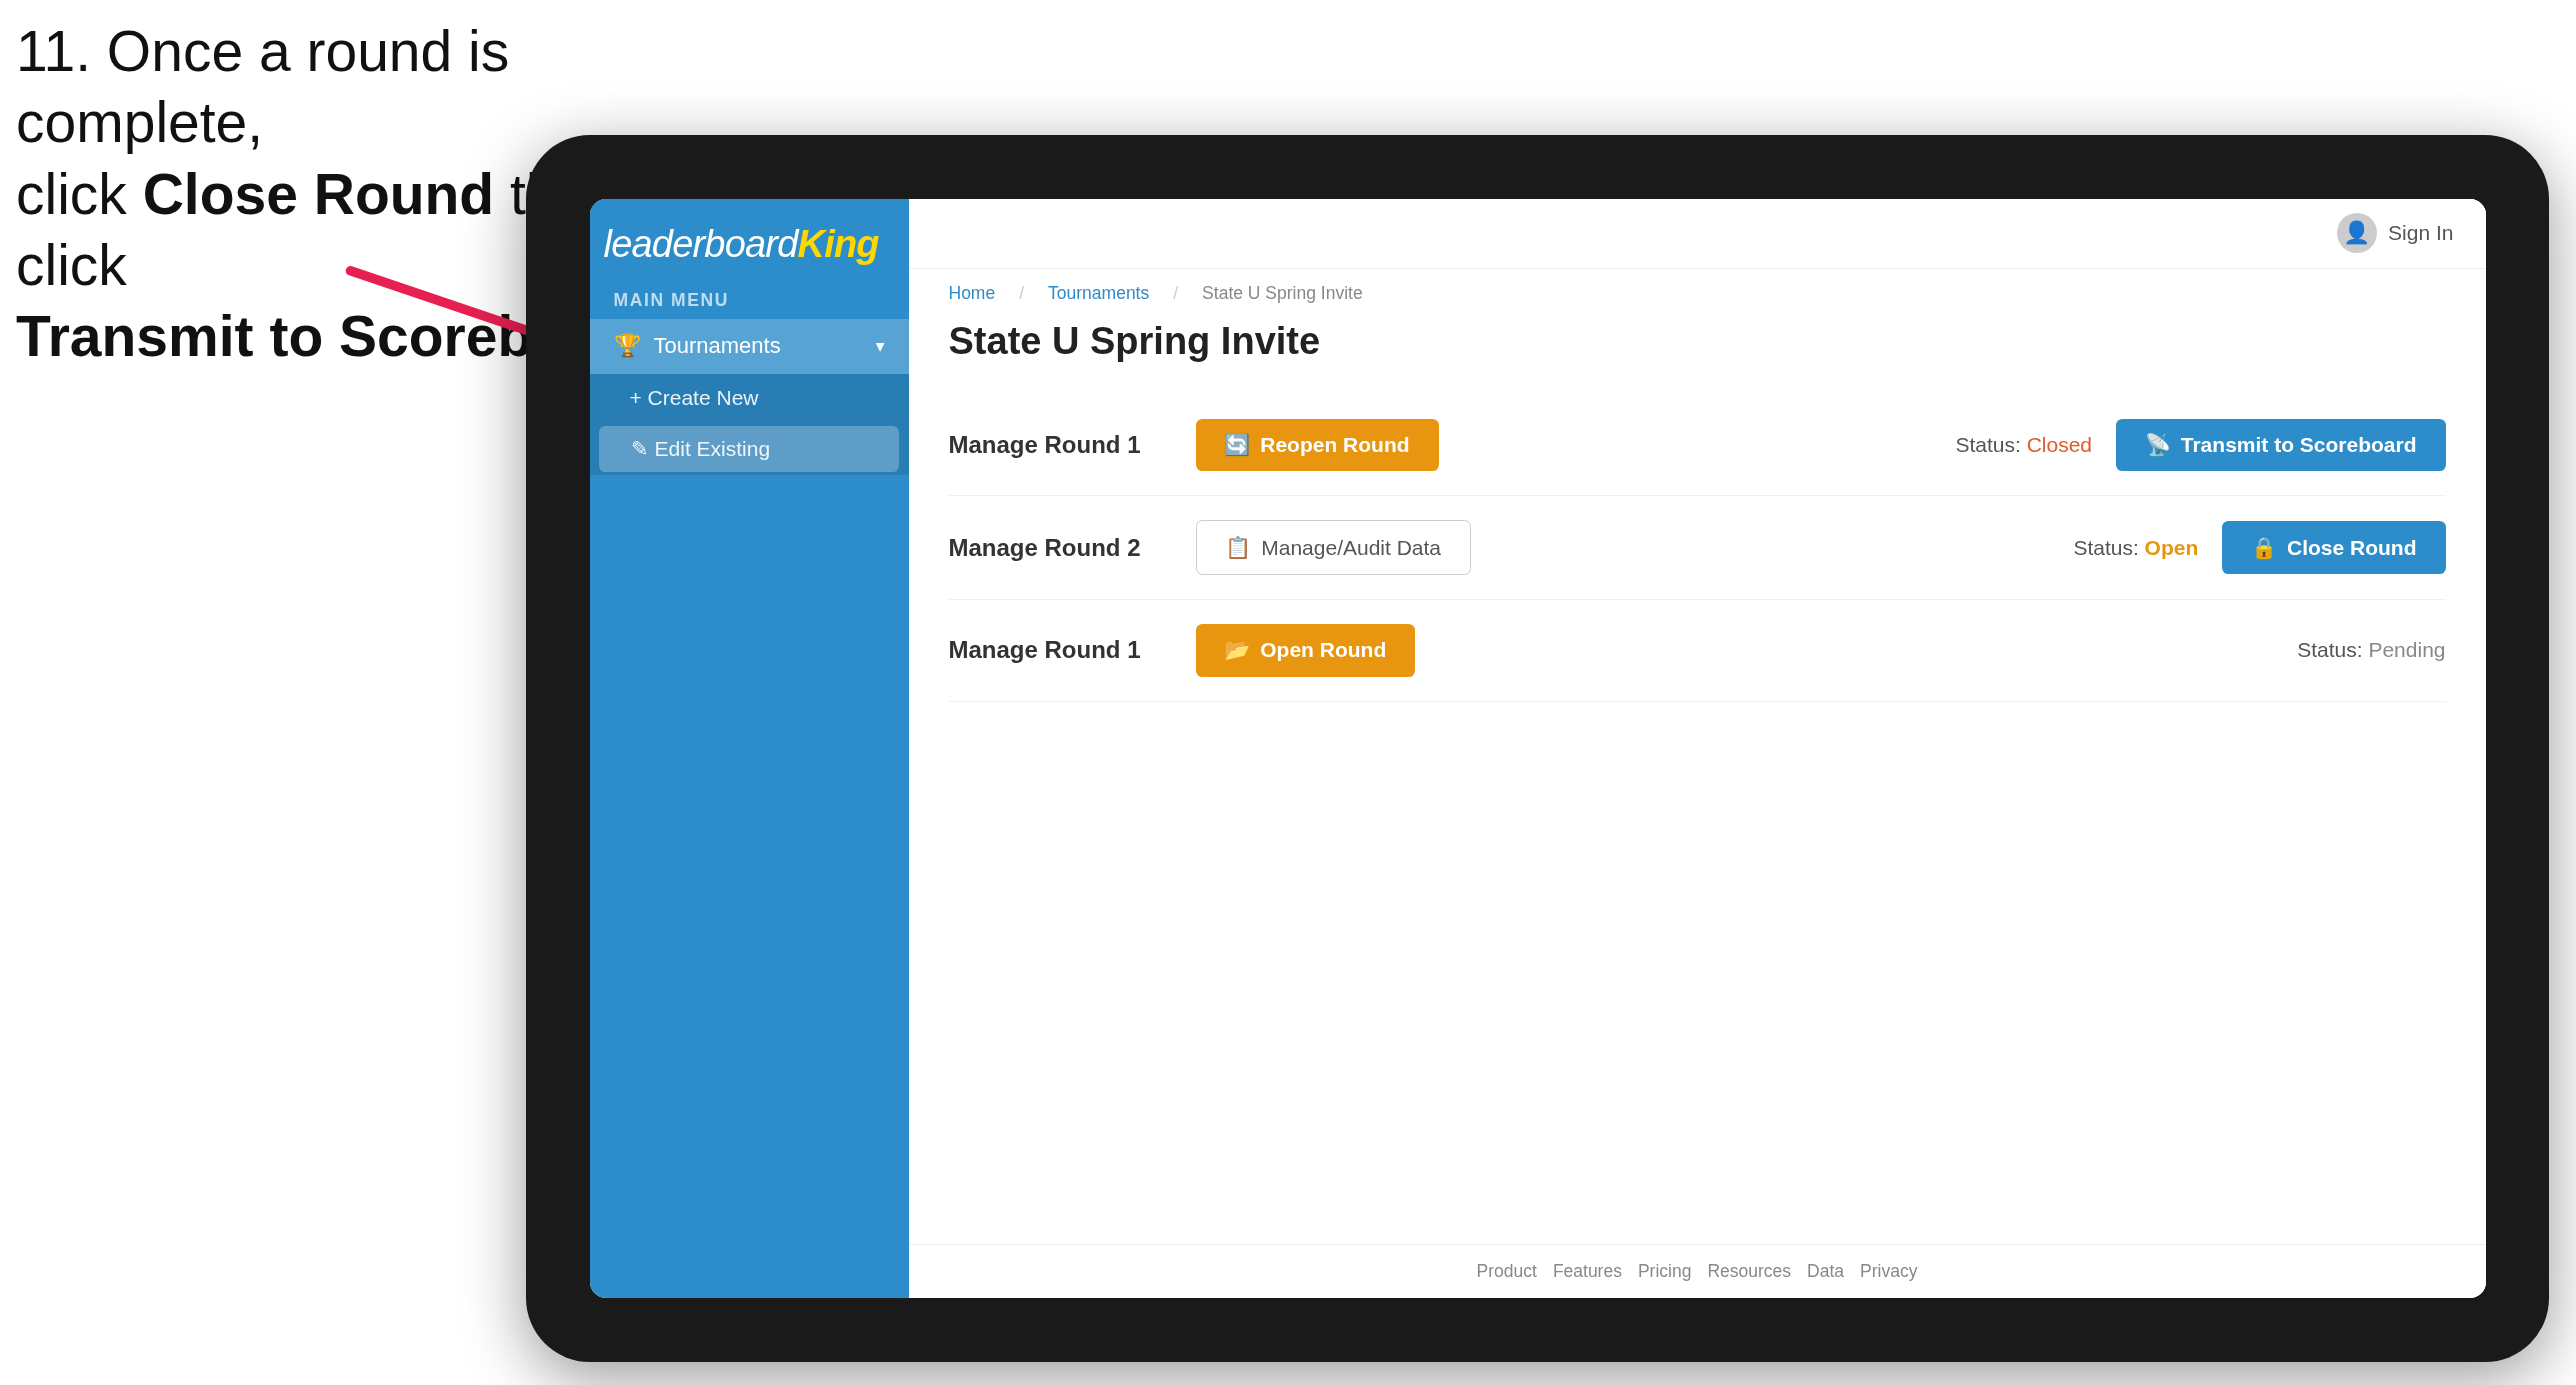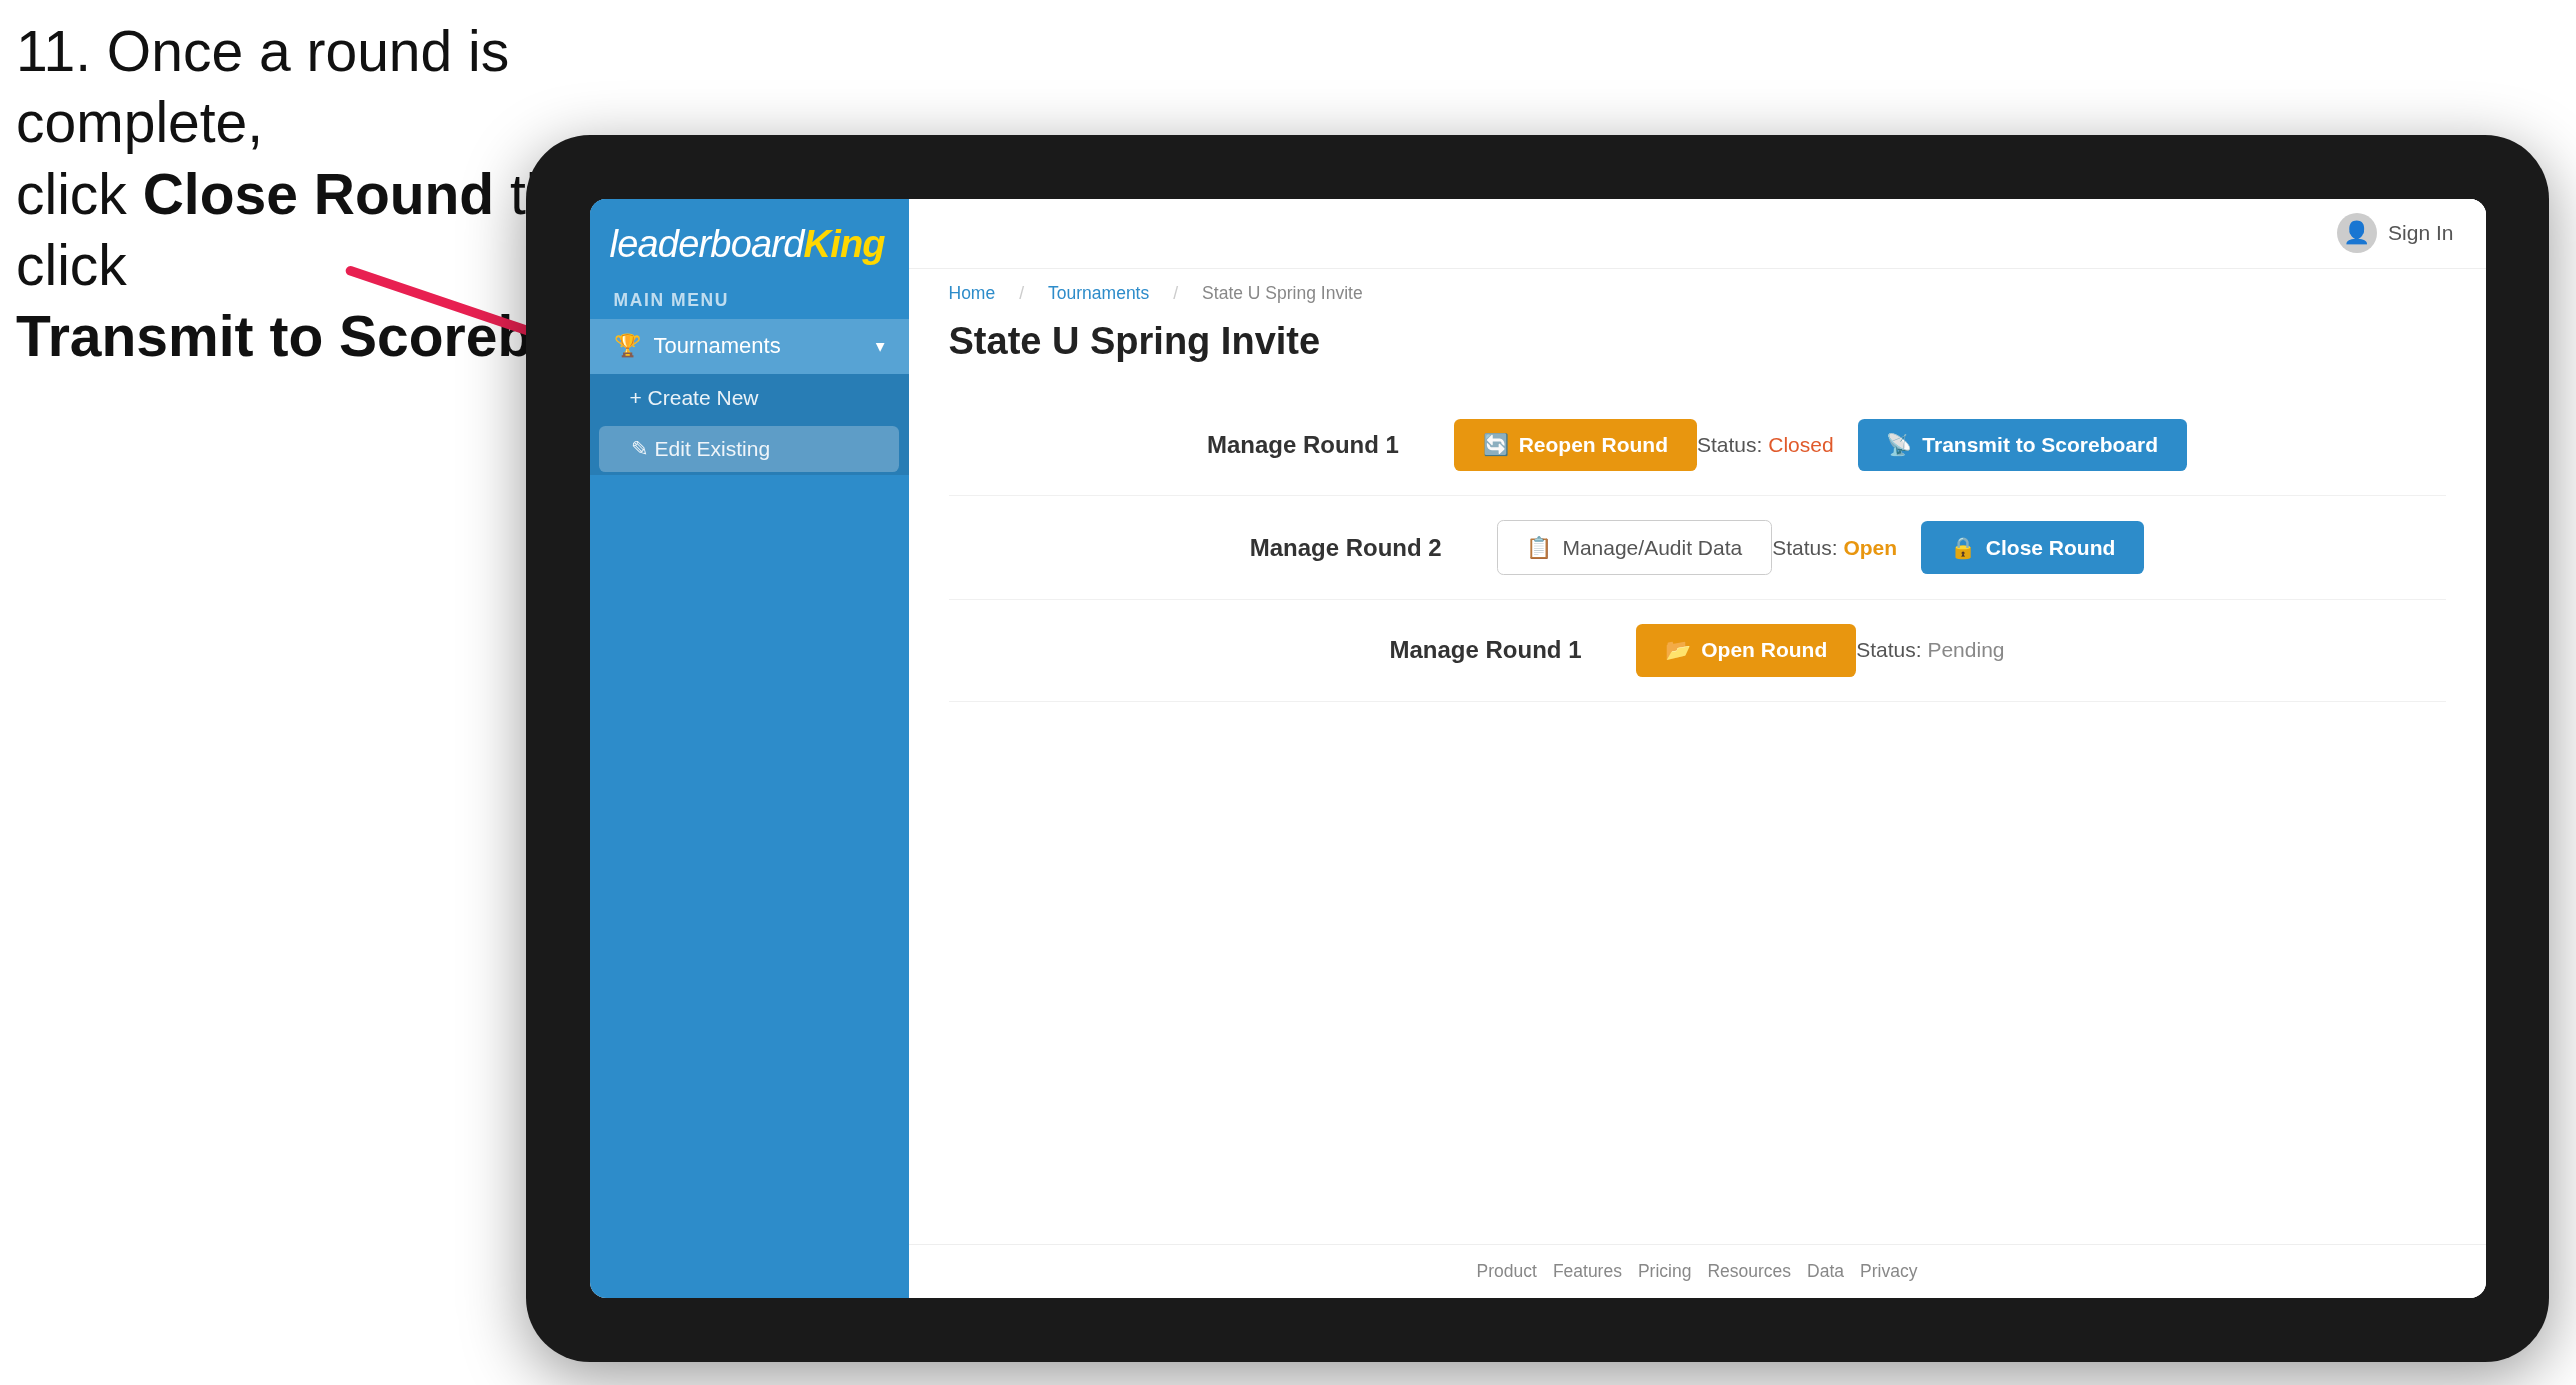--- a/index.html
+++ b/index.html
@@ -73,21 +73,21 @@
     .sidebar {
       width: 319px;
       background: #2d8cca;
       flex-shrink: 0;
       display: flex;
       flex-direction: column;
       padding: 0;
     }
 
     .logo-area {
-      padding: 24px 24px 16px 20px;
+      padding: 24px 24px 16px 14px;
       background: #2d8cca;
     }
 
     .logo-text {
       font-size: 38px;
       font-weight: 900;
       color: #fff;
       letter-spacing: -0.8px;
     }
 
@@ -225,21 +225,21 @@
       font-size: 38px;
       font-weight: 700;
       color: #222;
       margin-bottom: 32px;
     }
 
     
     .round-section {
       display: flex;
       align-items: center;
-      justify-content: center;
+      justify-content: space-between;
       padding: 24px 0;
       border-bottom: 0.8px solid #f0f0f0;
     }
 
     .round-left {
       display: flex;
       align-items: center;
       gap: 24px;
     }
 

